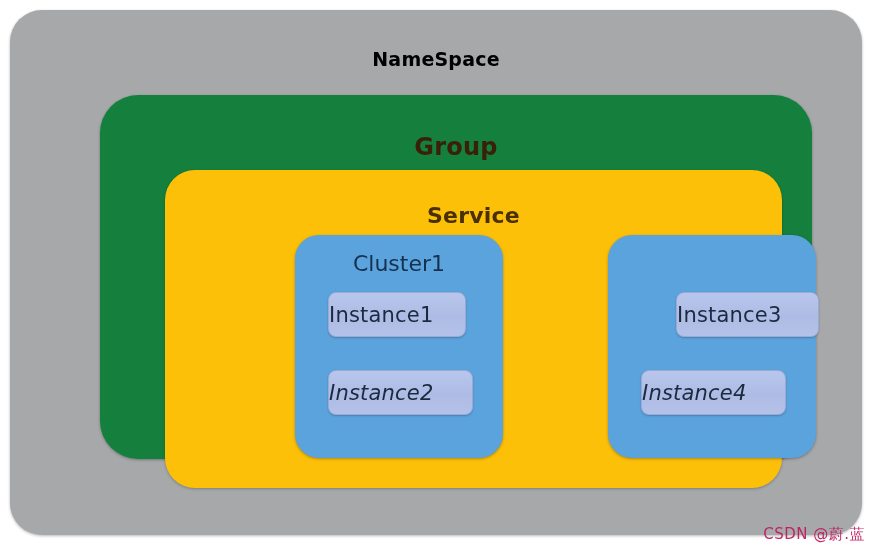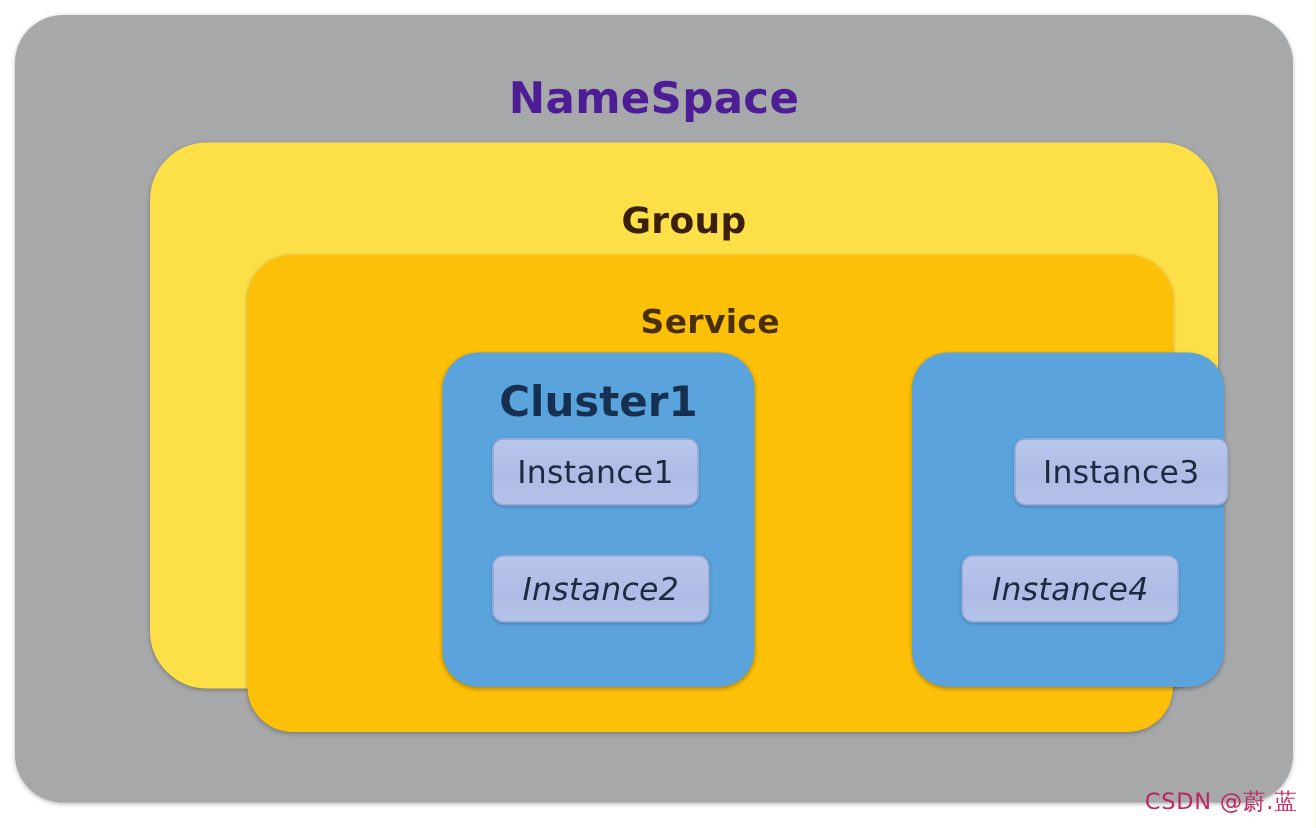--- a/index.html
+++ b/index.html
@@ -28,21 +28,21 @@
     box-sizing: border-box;
   }
 
   
   .group-layer {
     position: absolute;
     left: 90px;
     top: 85px;
     width: 712px;
     height: 364px;
-    background: #fde047;
+    background: #15803d;
     border-radius: 38px;
     box-shadow: 0 1px 3px rgba(0,0,0,0.30);
     box-sizing: border-box;
   }
 
   
   .service-layer {
     position: absolute;
     left: 65px;
     top: 75px;
@@ -58,22 +58,22 @@
   .layer-title {
     position: absolute;
     left: 0;
     width: 100%;
     text-align: center;
     font-weight: 600;
     letter-spacing: 0.2px;
   }
   .namespace-title {
     top: 38px;
-    font-size: 29px;
-    color: #4c1d95;
+    font-size: 19px;
+    color: #000000;
   }
   .group-title {
     top: 38px;
     font-size: 24px;
     color: #3a2008;
   }
   .service-title {
     top: 33px;
     font-size: 22px;
     color: #4a3000;
@@ -92,36 +92,35 @@
   }
   .cluster-1 { left: 130px; }
   .cluster-2 { left: 443px; }
 
   .cluster-title {
     position: absolute;
     left: 0;
     top: 16px;
     width: 100%;
     text-align: center;
-    font-size: 28px;
-    font-weight: 700;
+    font-size: 22px;
+    font-weight: 400;
     color: #16314f;
   }
 
   
   .instance-pill {
     position: absolute;
     height: 45px;
     background: linear-gradient(180deg, #b9c6ec 0%, #aebce5 55%, #b4c2e9 100%);
     border: 1px solid #9aa9d6;
     border-radius: 8px;
     box-shadow: 0 1px 2px rgba(0,0,0,0.22);
     display: flex;
     align-items: center;
-    justify-content: center;
     box-sizing: border-box;
   }
   .instance-label {
     font-size: 21px;
     color: #1b2a40;
     letter-spacing: 0.2px;
   }
   .instance-slot-0 { top: 57px; }
   .instance-slot-1 { top: 135px; font-style: italic; }
 

